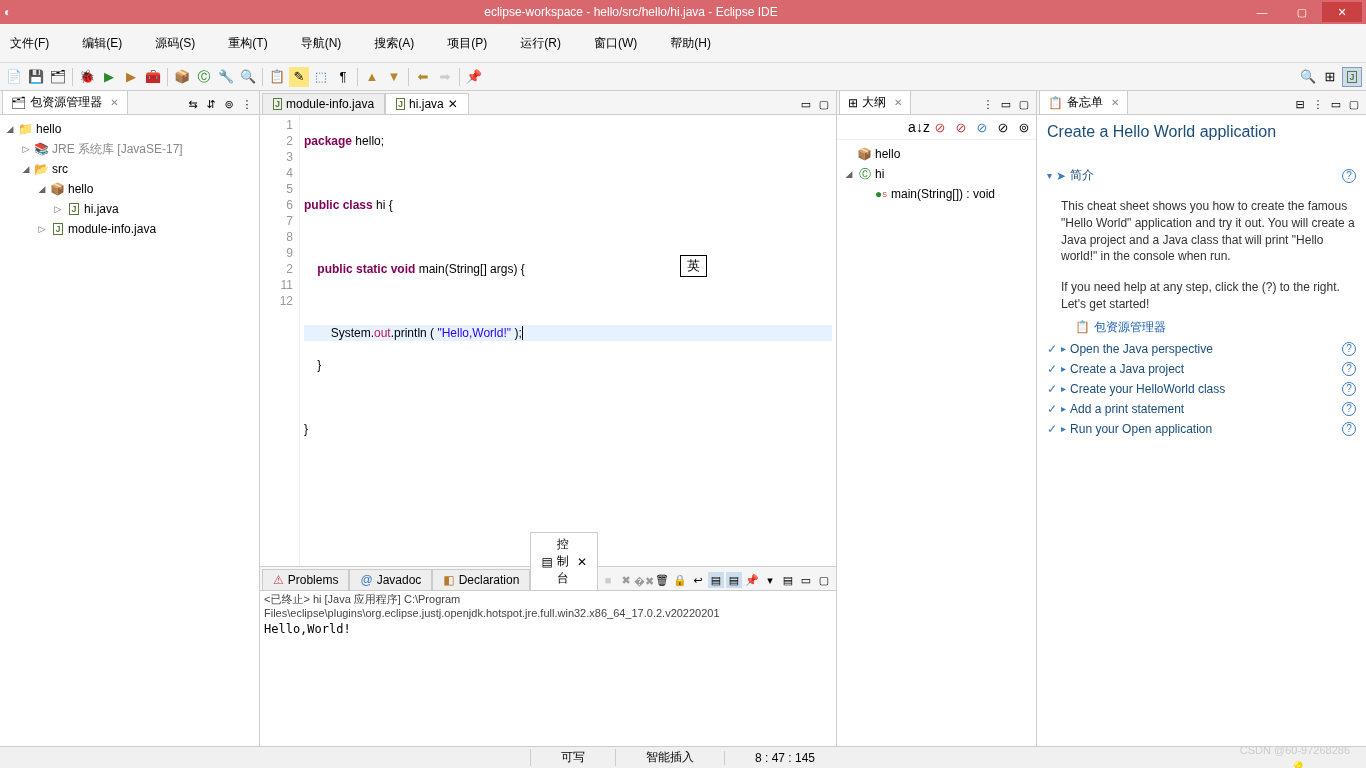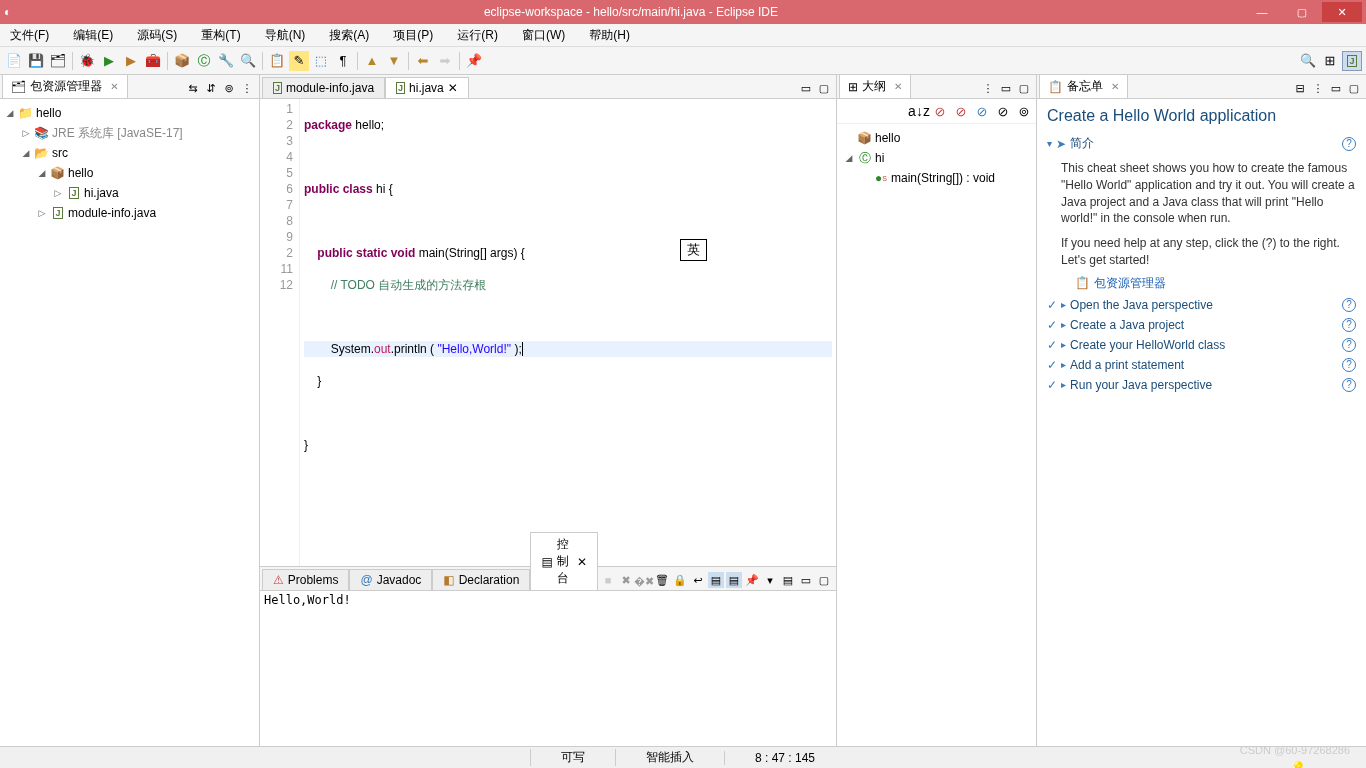--- a/index.html
+++ b/index.html
@@ -1,21 +1,21 @@
 <!DOCTYPE html>
 <html><head>
 <meta charset="utf-8">
 <style>
 * { box-sizing: border-box; margin: 0; padding: 0; font-family: "Microsoft YaHei", "Segoe UI", sans-serif; font-size: 12px; }
 body { width: 1366px; height: 768px; overflow: hidden; background: #f0f0f0; display: flex; flex-direction: column; }
 .titlebar { height: 24px; background: #d8686e; color: #fff; display: flex; align-items: center; padding: 0 4px; }
 .titlebar .title { flex: 1; text-align: center; font-size: 12px; }
 .titlebar .wndbtn { width: 40px; height: 20px; display: flex; align-items: center; justify-content: center; color: #fff; font-size: 11px; }
 .titlebar .close { background: #c94141; }
-.menubar { height: 23px; background: #f5f5f5; display: flex; align-items: center; padding: 0 4px; gap: 12px; border-bottom: 1px solid #ddd; }
+.menubar { height: 39px; background: #f5f5f5; display: flex; align-items: center; padding: 0 4px; gap: 21px; border-bottom: 1px solid #ddd; }
 .menubar .menu { padding: 2px 6px; cursor: default; }
 .toolbar { height: 28px; background: #f5f5f5; border-bottom: 1px solid #ccc; display: flex; align-items: center; padding: 0 4px; gap: 2px; }
 .tbtn { width: 20px; height: 20px; display: flex; align-items: center; justify-content: center; border: 1px solid transparent; font-size: 13px; }
 .tsep { width: 1px; height: 18px; background: #ccc; margin: 0 2px; }
 .persp { margin-left: auto; display: flex; gap: 2px; }
 .workbench { flex: 1; display: flex; min-height: 0; }
 .left { width: 260px; border-right: 1px solid #ccc; display: flex; flex-direction: column; background: #fff; }
 .middle { flex: 1; display: flex; flex-direction: column; min-width: 0; }
 .right1 { width: 200px; border-left: 1px solid #ccc; background: #fff; display: flex; flex-direction: column; }
 .right2 { width: 330px; border-left: 1px solid #ccc; background: #fff; display: flex; flex-direction: column; }
@@ -43,36 +43,36 @@
 .fld { color: #be185d; }
 .ime { position: absolute; border: 1px solid #000; padding: 2px 6px; font-family: sans-serif; font-size: 13px; background: #fff; }
 .bottomviews { height: 180px; border-top: 1px solid #ccc; display: flex; flex-direction: column; background: #fff; }
 .bvtabs { height: 24px; display: flex; align-items: flex-end; background: #f5f5f5; border-bottom: 1px solid #ccc; padding: 0 2px; }
 .console { flex: 1; font-family: Consolas, monospace; font-size: 12px; padding: 2px 4px; }
 .conshdr { font-size: 11px; color: #444; padding: 1px 4px; }
 .statusbar { height: 22px; background: #f0f0f0; border-top: 1px solid #ccc; display: flex; align-items: center; font-size: 11px; }
 .statusbar .cell { padding: 0 30px; border-left: 1px solid #ccc; }
 .outline-tools { display: flex; gap: 1px; padding: 2px; border-bottom: 1px solid #eee; justify-content: flex-end; }
 .cheat { flex: 1; padding: 8px 10px; overflow: auto; }
-.cheat h1 { font-size: 16px; color: #1a4d7a; margin-bottom: 10px; font-weight: normal; }
+.cheat h1 { font-size: 16px; color: #1a4d7a; margin-bottom: 26px; font-weight: normal; }
 .cheat .sec { margin-bottom: 6px; }
 .cheat .sechdr { color: #1a4d7a; display: flex; align-items: center; gap: 4px; cursor: pointer; }
 .cheat .sechdr .chev { color: #3a7abd; font-size: 10px; }
 .cheat .help { margin-left: auto; color: #3a7abd; border: 1px solid #3a7abd; border-radius: 50%; width: 14px; height: 14px; font-size: 10px; display: flex; align-items: center; justify-content: center; }
-.cheat p { color: #333; margin: 8px 0 6px 14px; line-height: 1.4; }
+.cheat p { color: #333; margin: 14px 0 6px 14px; line-height: 1.4; }
 .cheat .restart { color: #1a5fb4; margin-left: 28px; display: flex; align-items: center; gap: 4px; }
 .jicon { color: #5a7a3a; font-weight: bold; font-size: 9px; border: 1px solid #5a7a3a; padding: 0 1px; }
 .watermark { position: absolute; right: 16px; bottom: 2px; color: #ccc; font-size: 11px; }
 </style>
 </head>
 <body>
 
 <div class="titlebar">
   <span style="width:16px">◐</span>
-  <span class="title">eclipse-workspace - hello/src/main/hi.java - Eclipse IDE</span>
+  <span class="title">eclipse-workspace - hello/src/hello/hi.java - Eclipse IDE</span>
   <span class="wndbtn">―</span>
   <span class="wndbtn">▢</span>
   <span class="wndbtn close">✕</span>
 </div>
 
 <div class="menubar">
   <span class="menu">文件(F)</span>
   <span class="menu">编辑(E)</span>
   <span class="menu">源码(S)</span>
   <span class="menu">重构(T)</span>
@@ -205,21 +205,20 @@
             <div>2</div>
             <div>11</div>
             <div>12</div>
         </div>
         <div class="code">
 <div class="line"><span class="kw">package</span><span> hello;</span></div>
 <div class="line"></div>
 <div class="line"><span class="kw">public class</span><span> hi {</span></div>
 <div class="line"></div>
 <div class="line">    <span class="kw">public static void</span><span> main(String[] args) {</span></div>
-<div class="line">        <span class="com">// TODO 自动生成的方法存根</span></div>
 <div class="line"></div>
 <div class="line hl">        <span>System.</span><span class="fld">out</span><span>.println ( </span><span class="str">"Hello,World!"</span><span> );</span><span style="border-left:1px solid #000"></span></div>
 <div class="line">    }</div>
 <div class="line"></div>
 <div class="line">}</div>
 <div class="line"></div>
           <div class="ime" style="left:380px;top:140px">英</div>
         </div>
       </div>
     </div>
@@ -252,20 +251,21 @@
           <span class="tbtn">↩</span>
           <span class="tbtn" style="background:#cde">▤</span>
           <span class="tbtn" style="background:#cde">▤</span>
           <span class="tbtn" style="color:#2a8a2a">📌</span>
           <span class="tbtn">▾</span>
           <span class="tbtn">▤</span>
           <span class="tbtn">▭</span>
           <span class="tbtn">▢</span>
         </div>
       </div>
+      <div class="conshdr">&lt;已终止&gt; hi [Java 应用程序] C:\Program Files\eclipse\plugins\org.eclipse.justj.openjdk.hotspot.jre.full.win32.x86_64_17.0.2.v20220201</div>
       <div class="console">Hello,World!</div>
     </div>
   </div>
 
   <div class="right1">
     <div class="viewtabs">
       <div class="vtab">
         <span>⊞</span>
         <span>大纲</span>
         <span class="x">✕</span>
@@ -362,21 +362,21 @@
             <span style="color:#3a7abd">✓</span>
             <span class="chev">▸</span>
             <span>Add a print statement</span>
             <span class="help">?</span>
           </div>
         </div>
       <div class="sec">
           <div class="sechdr">
             <span style="color:#3a7abd">✓</span>
             <span class="chev">▸</span>
-            <span>Run your Java perspective</span>
+            <span>Run your Open application</span>
             <span class="help">?</span>
           </div>
         </div>
     </div>
   </div>
 </div>
 
 <div class="statusbar">
   <div style="flex:0 0 530px"></div>
   <div class="cell">可写</div>

